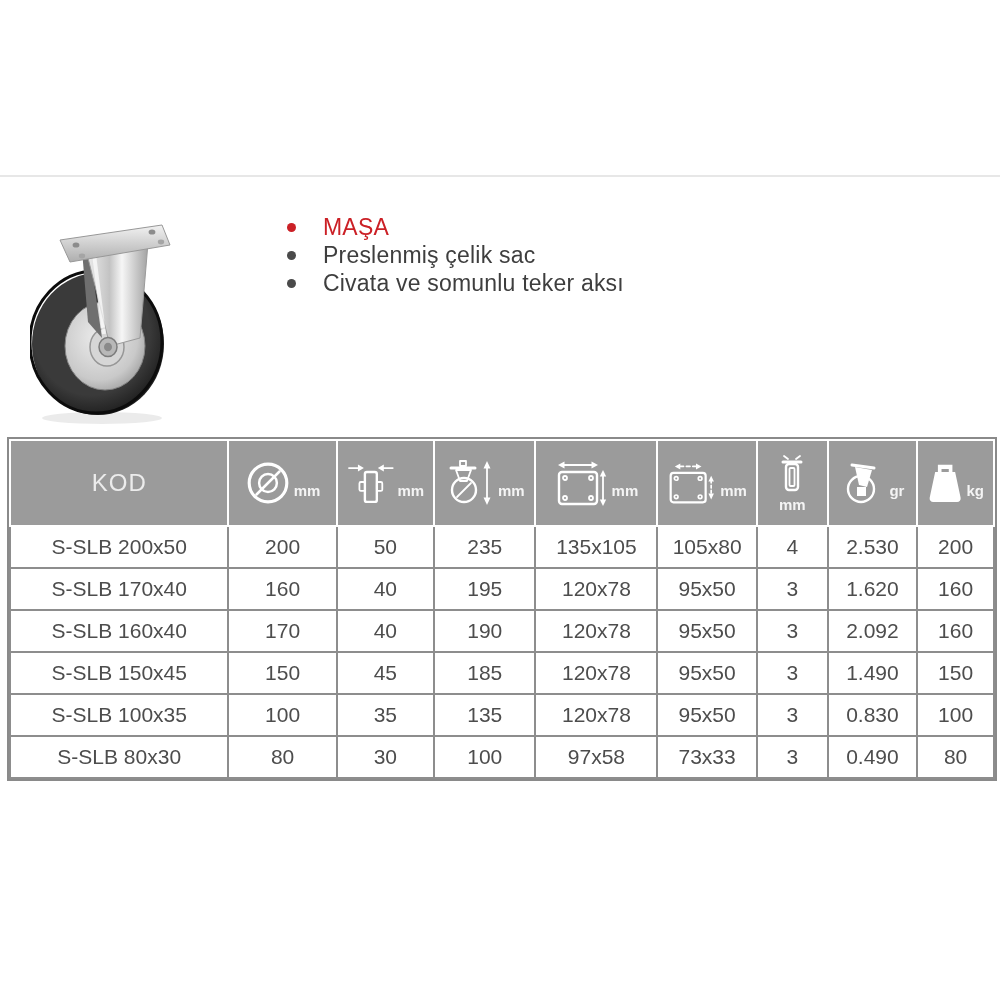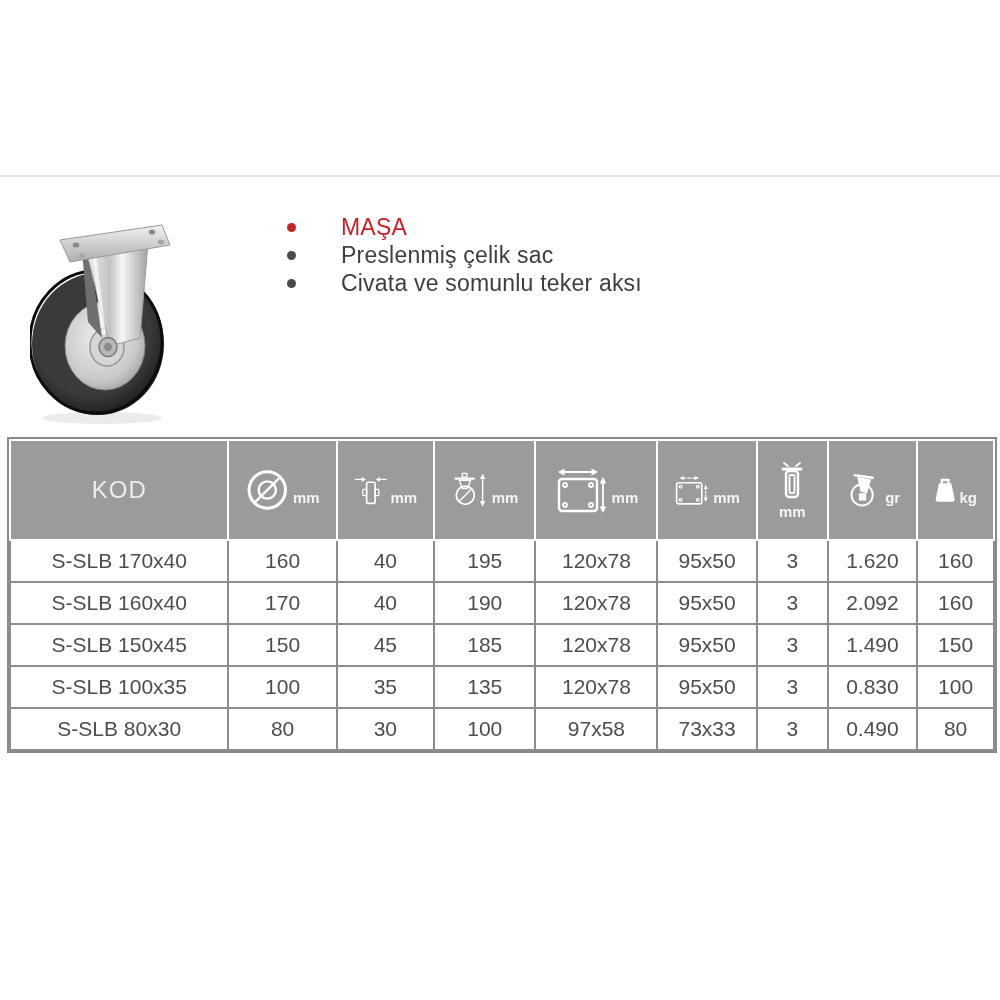--- a/index.html
+++ b/index.html
@@ -9,39 +9,39 @@
     -webkit-font-smoothing:antialiased;
   }
   .top-divider{
     position:absolute;left:0;top:175px;width:1000px;height:2px;
     background:#e7e7e7;
   }
   
   .product-photo{position:absolute;left:30px;top:210px;width:158px;height:218px;}
   
   .features{position:absolute;left:287px;top:213px;}
-  .feature-item{display:flex;align-items:center;height:28px;gap:18px;}
+  .feature-item{display:flex;align-items:center;height:28px;}
   .feature-bullet{
     width:9px;height:9px;border-radius:50%;background:#4a4a4a;
     margin-right:27px;flex:0 0 auto;
   }
   .feature-item.highlight .feature-bullet{background:#cb2026;}
   .feature-label{font-size:23px;color:#3e3e3e;letter-spacing:0.2px;}
   .feature-item.highlight .feature-label{color:#cb2026;}
   
   .table-wrap{
     position:absolute;left:7px;top:437px;width:986px;
     border:2px solid #8a8a8a;background:#9b9b9b;
   }
   table.spec{
     width:100%;border-collapse:collapse;table-layout:fixed;
   }
   .spec th{
     background:#9b9b9b;border:2px solid #ffffff;height:66px;
-    padding:16px;vertical-align:middle;
+    padding:9px;vertical-align:middle;
   }
   .spec td{
     background:#ffffff;border:2px solid #8d8d8d;height:40px;
     text-align:center;font-size:21px;color:#4d4d4d;padding:0;
   }
   .kod-header{
     color:#ececec;font-size:24px;font-weight:normal;letter-spacing:1px;
   }
   .th-inline{display:flex;align-items:center;justify-content:center;}
   .th-inline .unit{margin-left:3px;margin-top:14px;}
@@ -244,20 +244,31 @@
             <path class="fil" d="M12 3 h16 v9 h-4 v-4.5 h-8 V12 h-4 z"></path>
             <path class="fil" d="M9 11 h22 l6 28 a4 4 0 0 1 -4 5 H7 a4 4 0 0 1 -4 -5 z"></path>
           </svg>
           <span class="unit">kg</span>
         </div>
       </th>
     </tr>
   </thead>
   <tbody>
         <tr>
+          <td>S-SLB 200x50</td>
+          <td>200</td>
+          <td>50</td>
+          <td>235</td>
+          <td>135x105</td>
+          <td>105x80</td>
+          <td>4</td>
+          <td>2.530</td>
+          <td>200</td>
+        </tr>
+        <tr>
           <td>S-SLB 170x40</td>
           <td>160</td>
           <td>40</td>
           <td>195</td>
           <td>120x78</td>
           <td>95x50</td>
           <td>3</td>
           <td>1.620</td>
           <td>160</td>
         </tr>

